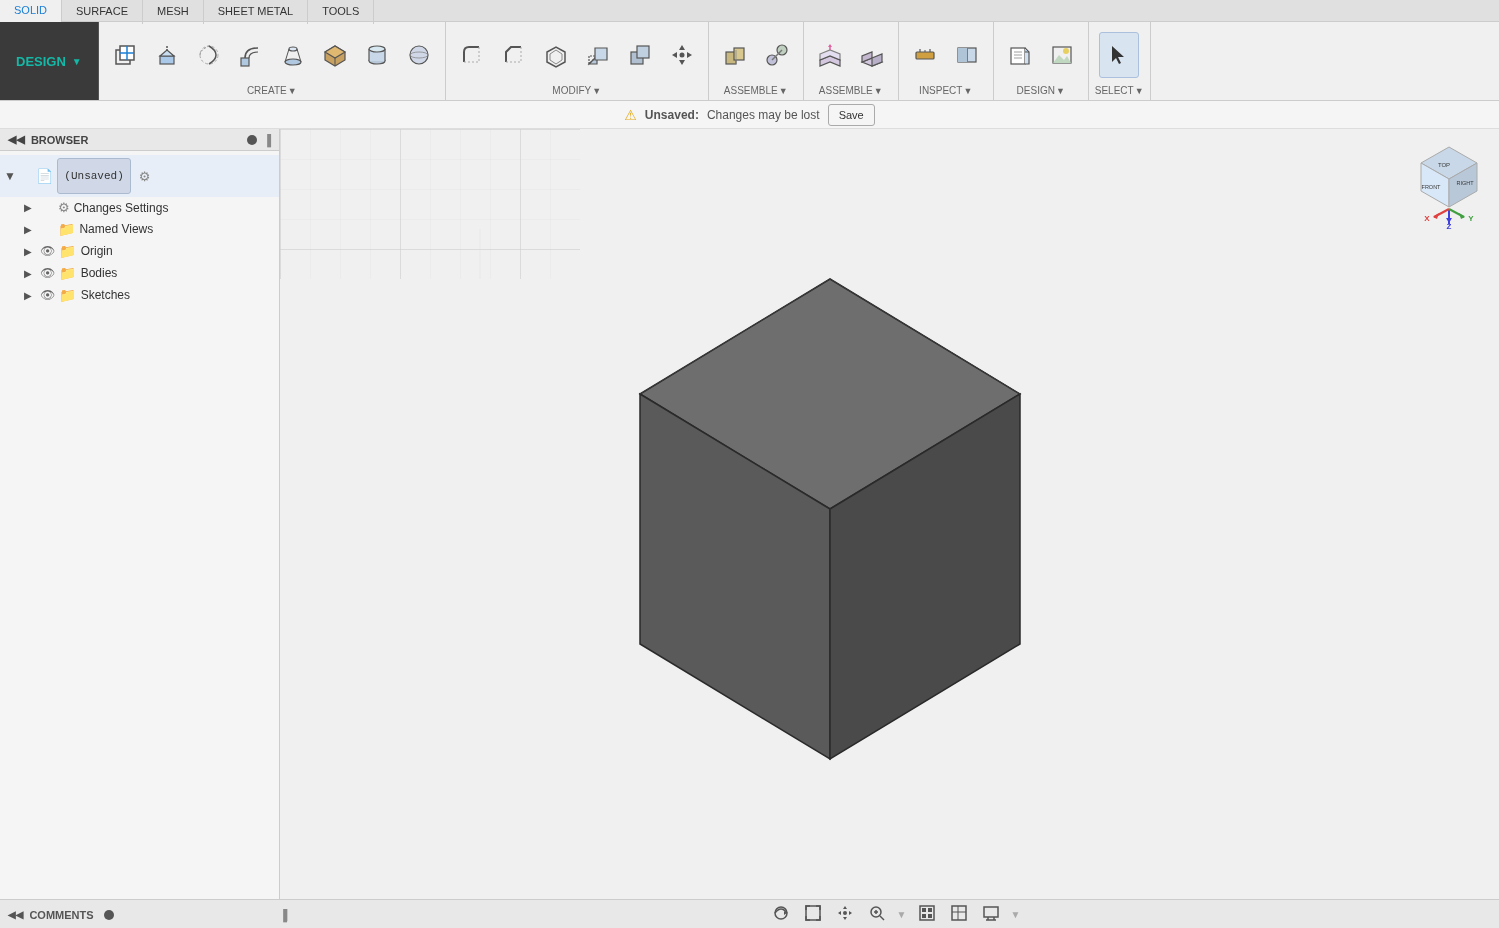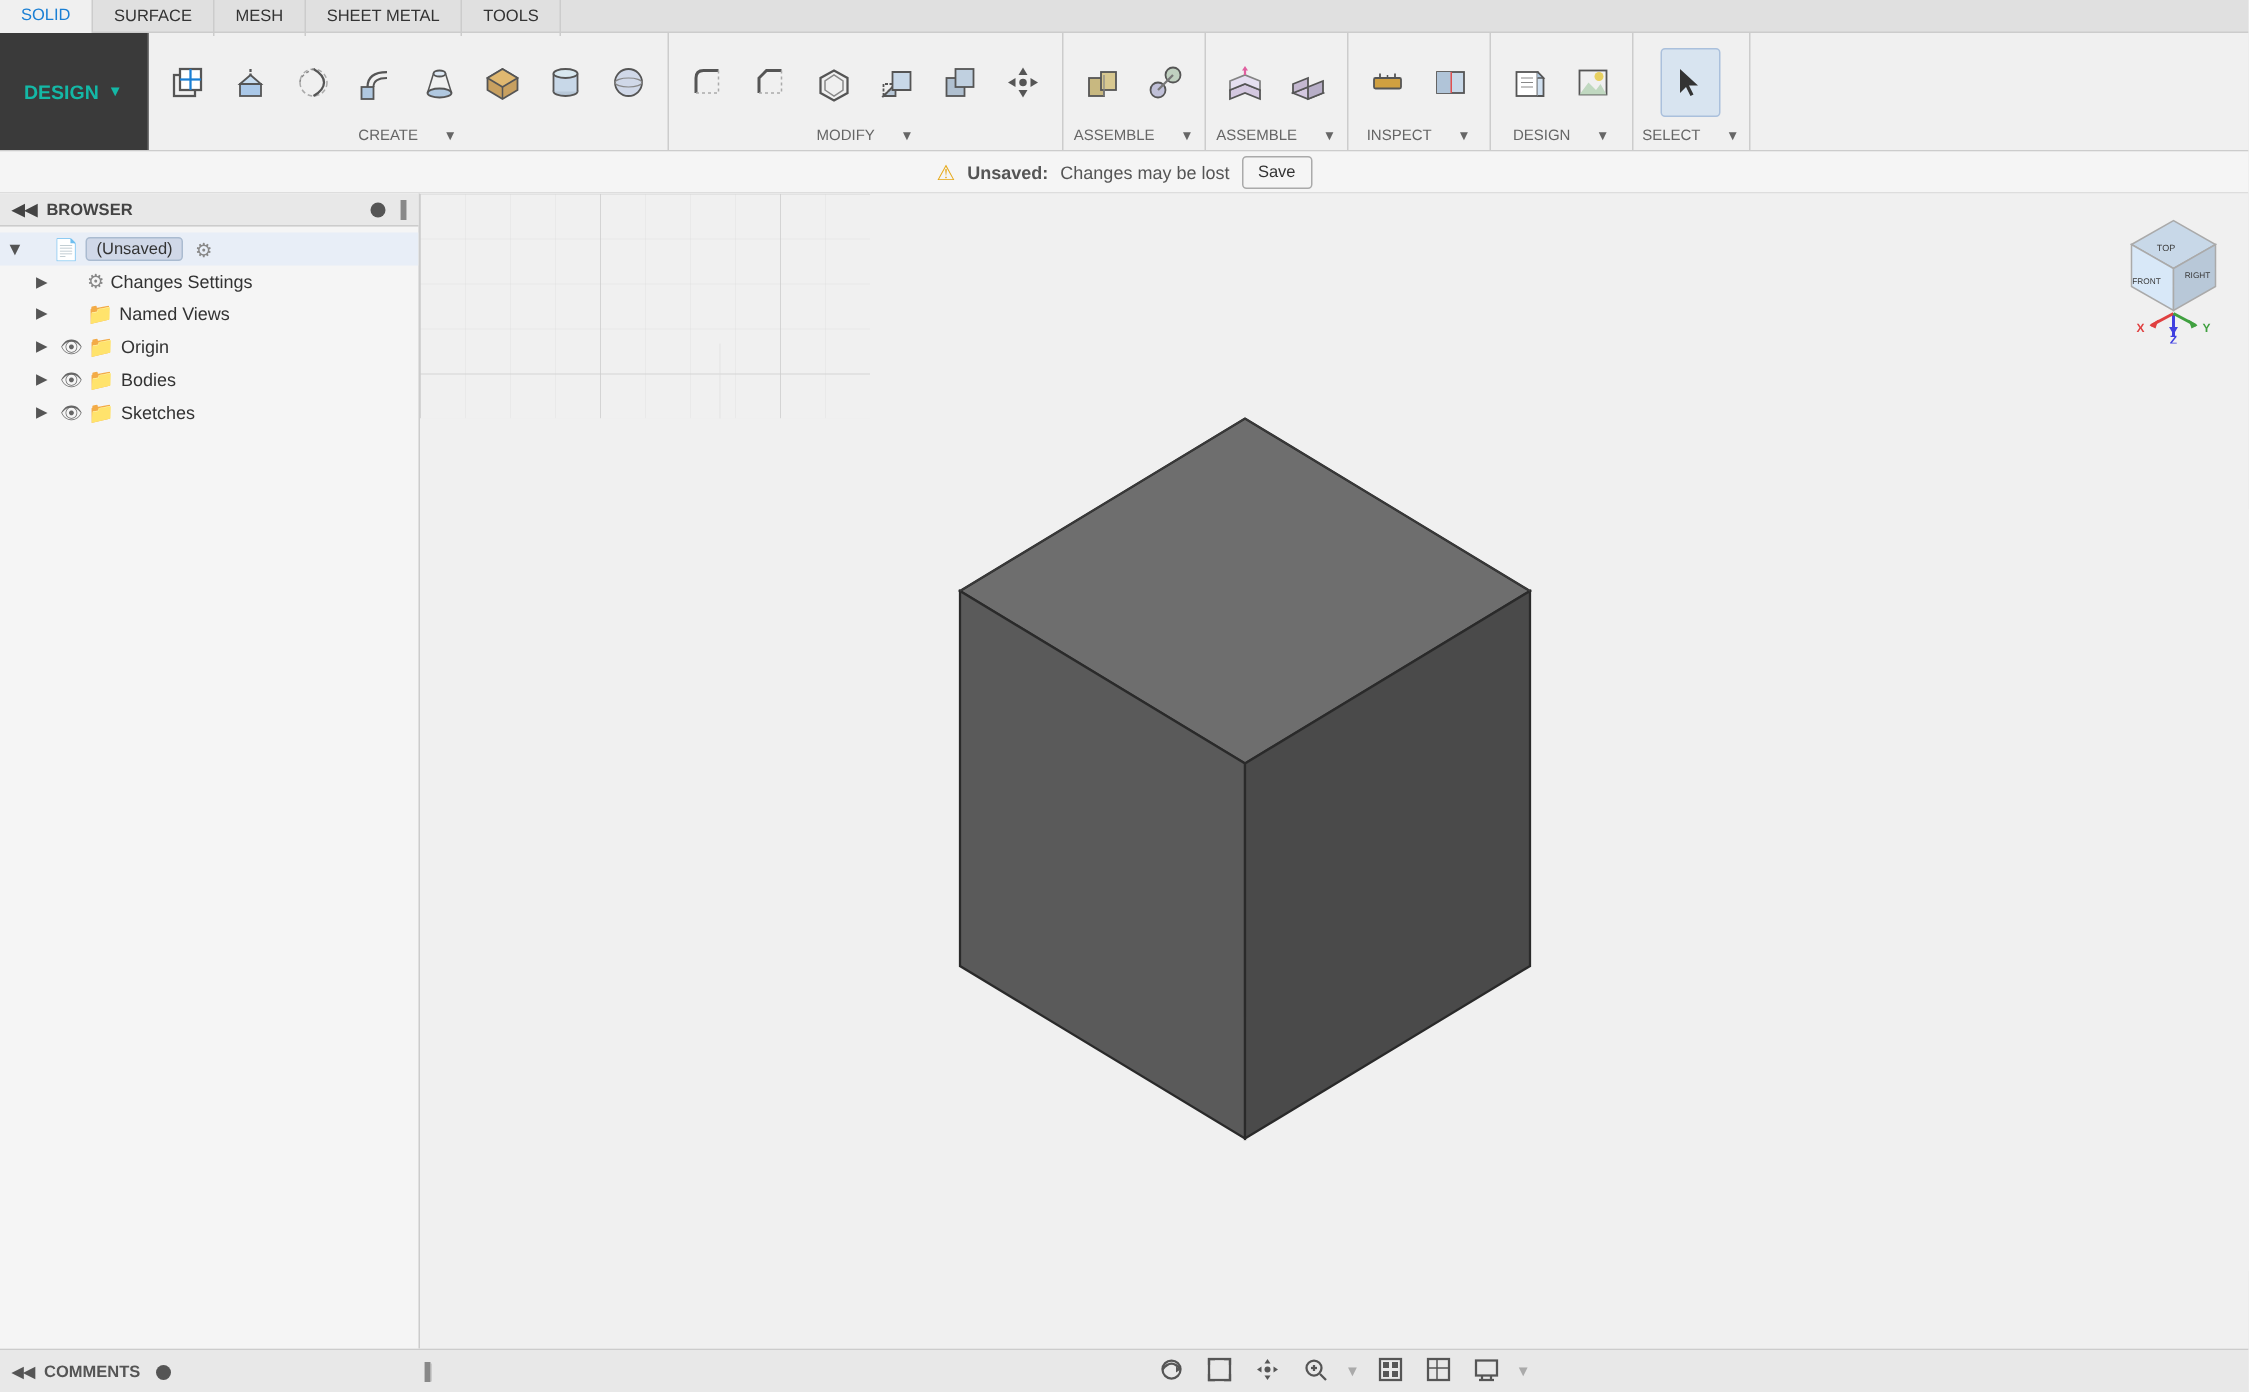--- a/index.html
+++ b/index.html
@@ -65,22 +65,22 @@
       border-right: 1px solid #ccc;
       padding: 4px 6px;
     }
 
     .toolbar-group-label {
       font-size: 10px;
       color: #666;
       margin-top: auto;
       padding-top: 2px;
       display: flex;
-      align-items: flex-start;
-      gap: 16px;
+      align-items: center;
+      gap: 0;
     }
 
     .toolbar-icons {
       display: flex;
       align-items: center;
       gap: 2px;
       flex: 1;
     }
 
     .tool-btn {
@@ -188,23 +188,24 @@
       background: #e8eef7;
     }
 
     .expand-arrow { color: #555; font-size: 10px; width: 12px; }
     .eye-icon { color: #666; font-size: 12px; }
 
     .unsaved-badge {
       background: #d0d8e8;
       border: 1px solid #aabbd0;
       border-radius: 3px;
-      padding: 1px 6px;
+      padding: 11px 6px;
       font-size: 11px;
       color: #333;
+      font-family: Liberation Mono, monospace;
     }
 
     .dot-icon {
       width: 10px; height: 10px;
       background: #555;
       border-radius: 50%;
     }
 
     
     #viewport {

